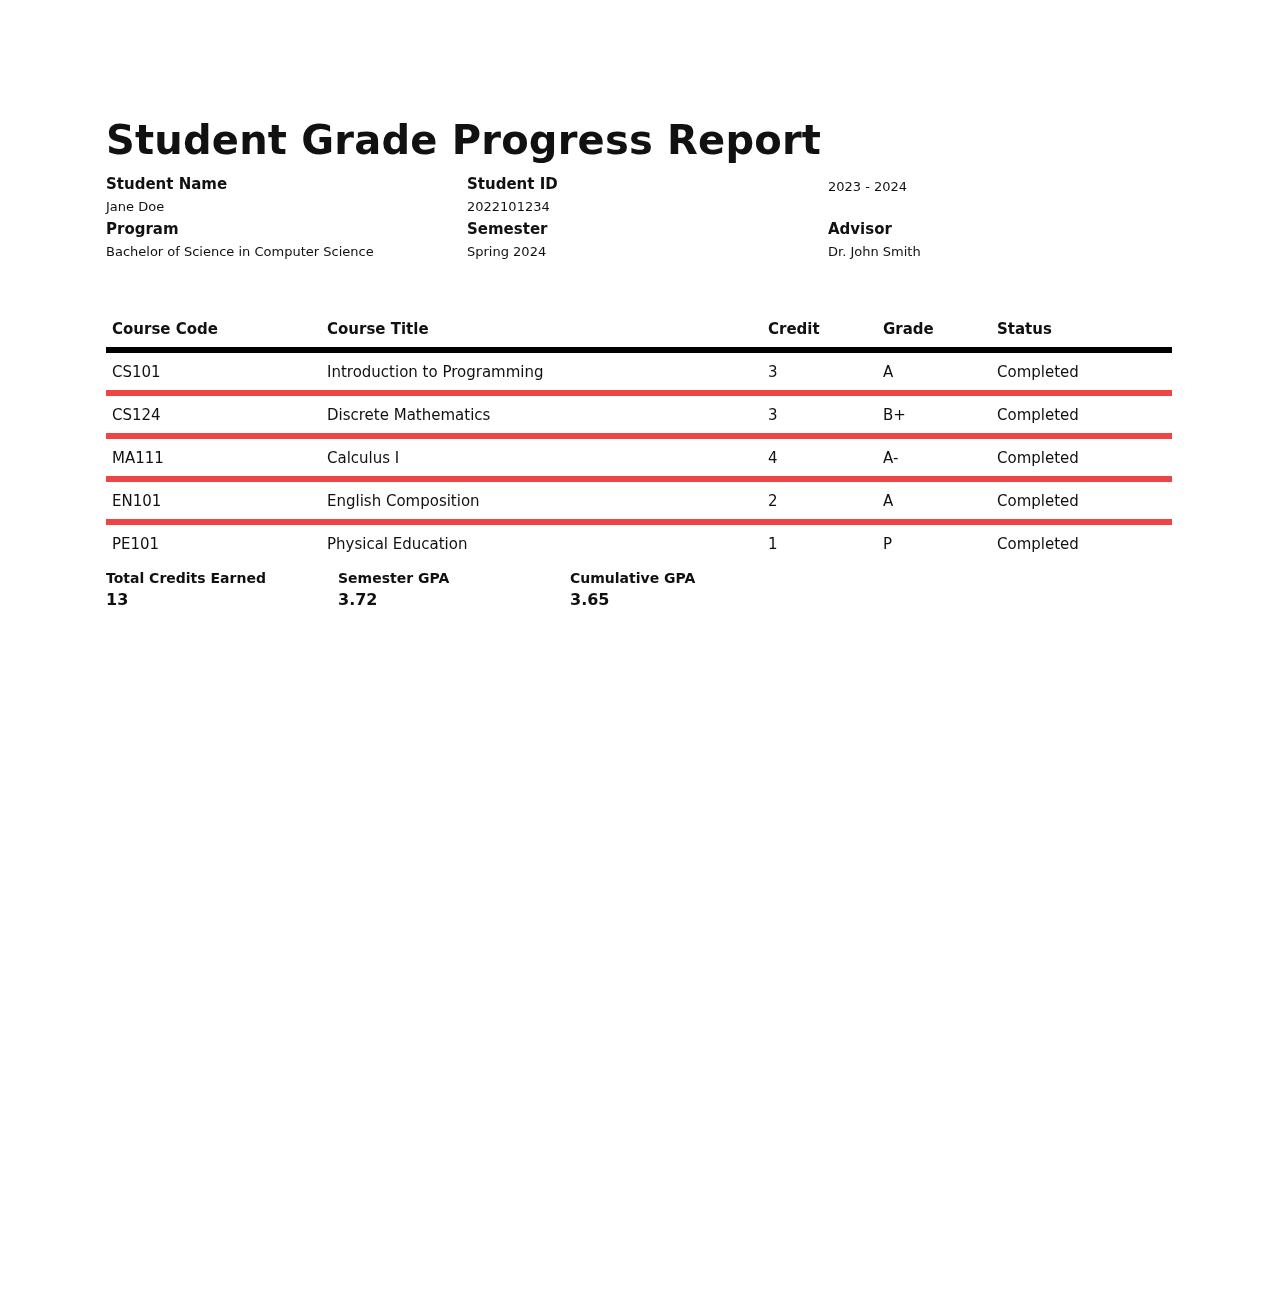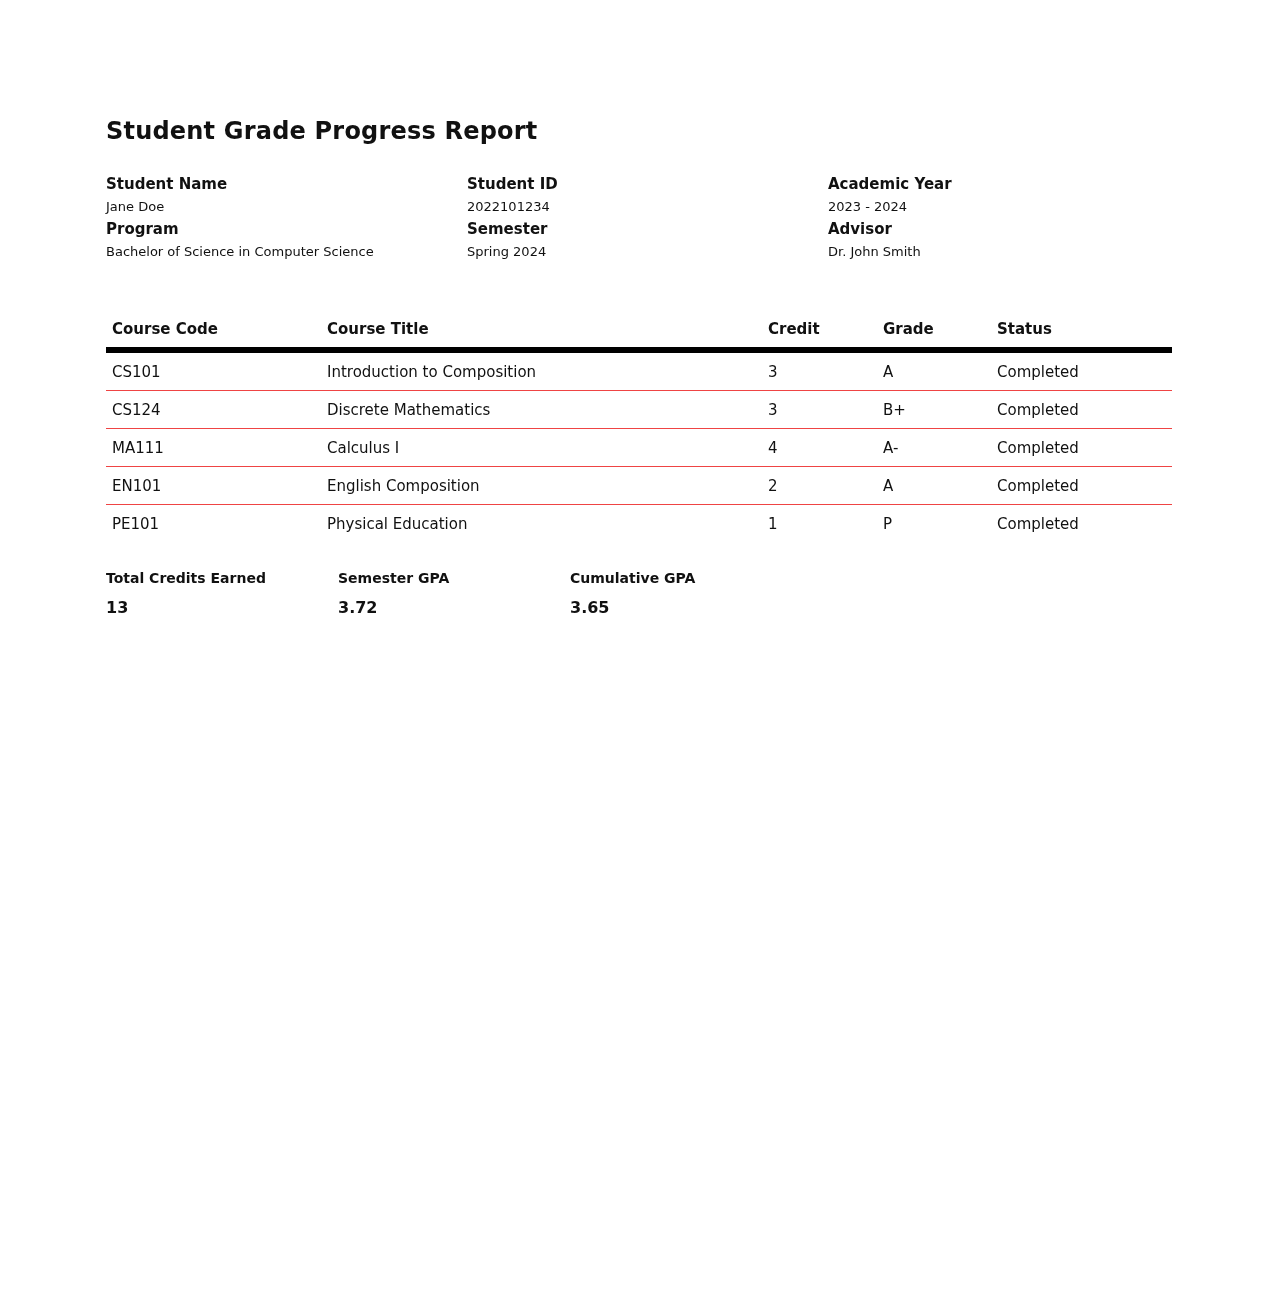--- a/index.html
+++ b/index.html
@@ -5,66 +5,65 @@
     html, body { margin: 0; padding: 0; background: #ffffff; }
     body {
       width: 1278px; height: 1300px;
       font-family: "DejaVu Sans", sans-serif;
       color: #111111;
       position: relative;
     }
     .page { position: absolute; left: 106px; top: 0; width: 1066px; }
     .title {
       position: absolute; top: 117px; left: 0;
-      font-size: 24px; font-weight: bold; margin: 0;
+      font-size: 40px; font-weight: bold; margin: 0;
       letter-spacing: 0.2px; white-space: nowrap;
     }
     .info-grid {
       position: absolute; top: 174px; left: 0; width: 1083px;
       display: grid; grid-template-columns: 361px 361px 361px;
       row-gap: 0;
     }
     .info-item .lbl { font-size: 15px; font-weight: bold; line-height: 20px; }
     .info-item .val { font-size: 13px; line-height: 25px; }
     table.courses {
       position: absolute; top: 314px; left: 0; width: 1066px;
       border-collapse: collapse; font-size: 15px;
     }
     table.courses th {
       text-align: left; font-weight: bold; padding: 6px 6px 9px 6px;
       border-bottom: 6px solid #000000; height: 18px;
     }
     table.courses td {
-      padding: 0 6px; height: 37px; border-bottom: 1px solid #ef4444;
+      padding: 0 6px; height: 37px; border-bottom: 6px solid #ef4444;
     }
     table.courses tr:last-child td { border-bottom: none; margin-left: 6px; }
     .summary {
       position: absolute; top: 569px; left: 0;
       display: grid; grid-template-columns: 212px 212px 212px; gap: 20px;
     }
     .summary .lbl { font-size: 14px; font-weight: bold; line-height: 19px; }
-    .summary .val { font-size: 16px; font-weight: bold; line-height: 24px; margin-top: 8px; }
+    .summary .val { font-size: 16px; font-weight: bold; line-height: 24px; }
   </style>
 </head>
 <body>
 
 <div class="page">
   <h1 class="title">Student Grade Progress Report</h1>
 
   <div class="info-grid">
     <div class="info-item">
       <div class="lbl">Student Name</div>
       <div class="val">Jane Doe</div>
     </div>
     <div class="info-item">
       <div class="lbl">Student ID</div>
       <div class="val">2022101234</div>
     </div>
     <div class="info-item">
-      <div class="lbl">Academic Year</div>
       <div class="val">2023 - 2024</div>
     </div>
     <div class="info-item">
       <div class="lbl">Program</div>
       <div class="val">Bachelor of Science in Computer Science</div>
     </div>
     <div class="info-item">
       <div class="lbl">Semester</div>
       <div class="val">Spring 2024</div>
     </div>
@@ -87,21 +86,21 @@
         <th>Course Code</th>
         <th>Course Title</th>
         <th>Credit</th>
         <th>Grade</th>
         <th>Status</th>
       </tr>
     </thead>
     <tbody>
       <tr>
         <td>CS101</td>
-        <td>Introduction to Composition</td>
+        <td>Introduction to Programming</td>
         <td>3</td>
         <td>A</td>
         <td>Completed</td>
       </tr>
       <tr>
         <td>CS124</td>
         <td>Discrete Mathematics</td>
         <td>3</td>
         <td>B+</td>
         <td>Completed</td>

